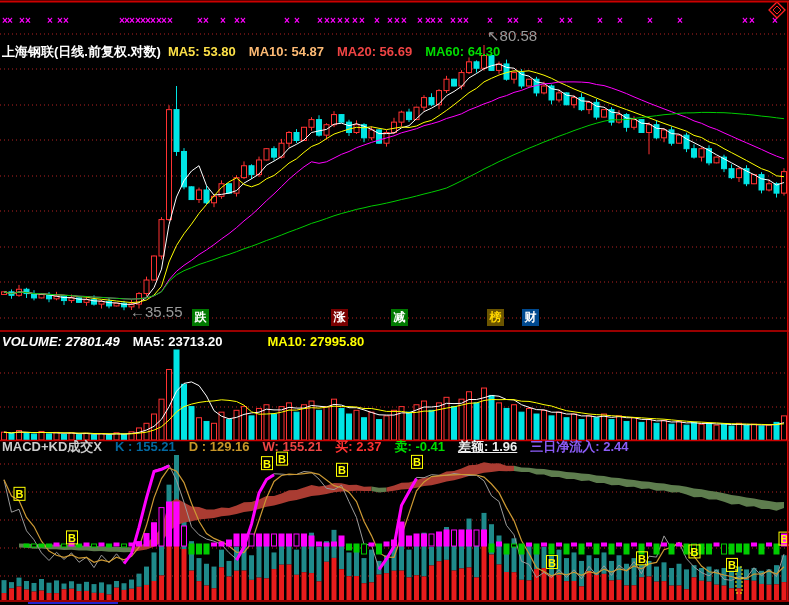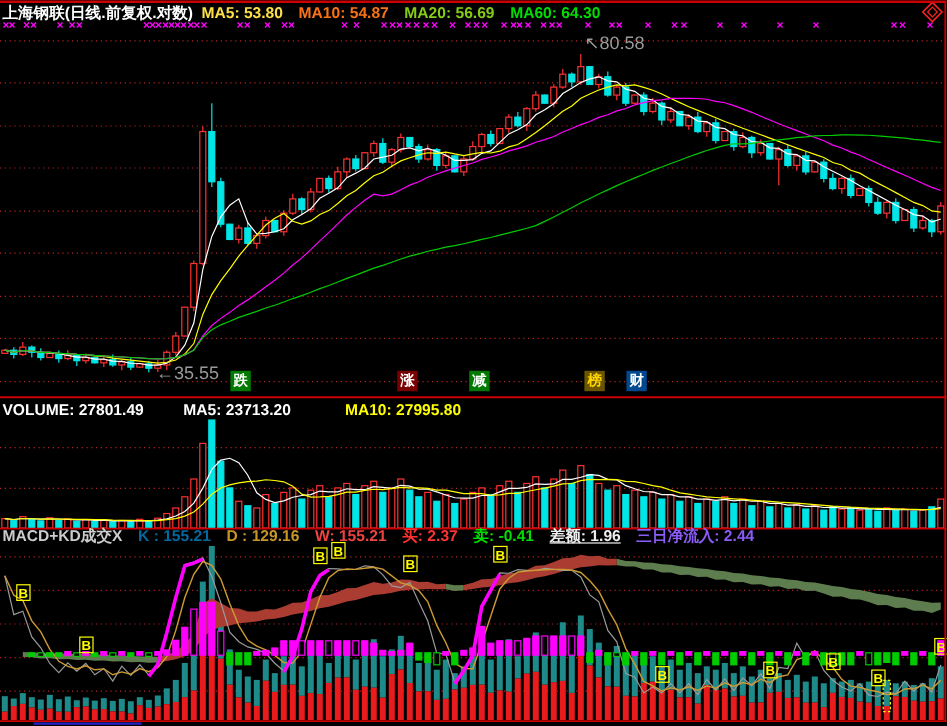--- a/index.html
+++ b/index.html
@@ -779,27 +779,27 @@
         <line x1="0" y1="1.5" x2="789" y2="1.5" stroke="#cc0000" stroke-width="2"></line>
         <line x1="0" y1="331" x2="789" y2="331" stroke="#cc0000" stroke-width="1.6"></line>
         <line x1="0" y1="440.5" x2="789" y2="440.5" stroke="#cc0000" stroke-width="1.4"></line>
         <line x1="0" y1="601" x2="789" y2="601" stroke="#cc0000" stroke-width="1.4"></line>
         <line x1="787.8" y1="2" x2="787.8" y2="601" stroke="#cc0000" stroke-width="1.6"></line>
         <line x1="28" y1="603" x2="118" y2="603" stroke="#2222cc" stroke-width="2"></line>
       </g>
     </svg>
 
   <div class="textrow" style="left:2px;top:2px;">
-    <span style="color:#fff;margin-right:7px;">上海钢联(日线.前复权.对数)</span>
-    <span id="header-mas" style="margin:0;"><span style="color: #fde047;">MA5: 53.80</span><span style="color: #f97316;">MA10: 54.87</span><span style="color: #84cc16; text-align: right;">MA20: 56.69</span><span style="color: rgb(0, 221, 0);">MA60: 64.30</span></span>
+    <span style="color:#fff;margin-right:7px;margin-top:41px;">上海钢联(日线.前复权.对数)</span>
+    <span id="header-mas" style="margin:0;"><span style="color: #fde047;">MA5: 53.80</span><span style="color: #fdba74;">MA10: 54.87</span><span style="color: #ef4444; text-align: right;">MA20: 56.69</span><span style="color: rgb(0, 221, 0);">MA60: 64.30</span></span>
   </div>
 
   <div class="textrow" style="left:2px;top:334px;" id="vol-header">
-      <span style="color: rgb(255, 255, 255);">VOLUME: 27801.49</span>
-      <span style="color: rgb(255, 255, 255); margin-left: 20px;">MA5: 23713.20</span>
+      <span style="color: rgb(255, 255, 255); font-style: italic;">VOLUME: 27801.49</span>
+      <span style="color: rgb(255, 255, 255);">MA5: 23713.20</span>
       <span style="color: rgb(255, 255, 0); margin-left: 32px;">MA10: 27995.80</span>
     </div>
 
   <div class="textrow" style="left:2px;top:438px;" id="macd-header">
       <span style="color: rgb(204, 204, 204);">MACD+KD成交X</span>
       <span style="color: #0369a1;">K : 155.21</span>
       <span style="color: rgb(200, 150, 40);">D : 129.16</span>
       <span style="color: #ef4444; text-align: center;">W: 155.21</span>
       <span style="color: rgb(255, 50, 50);">买: 2.37</span>
       <span style="color: rgb(0, 221, 0);">卖: -0.41</span>

